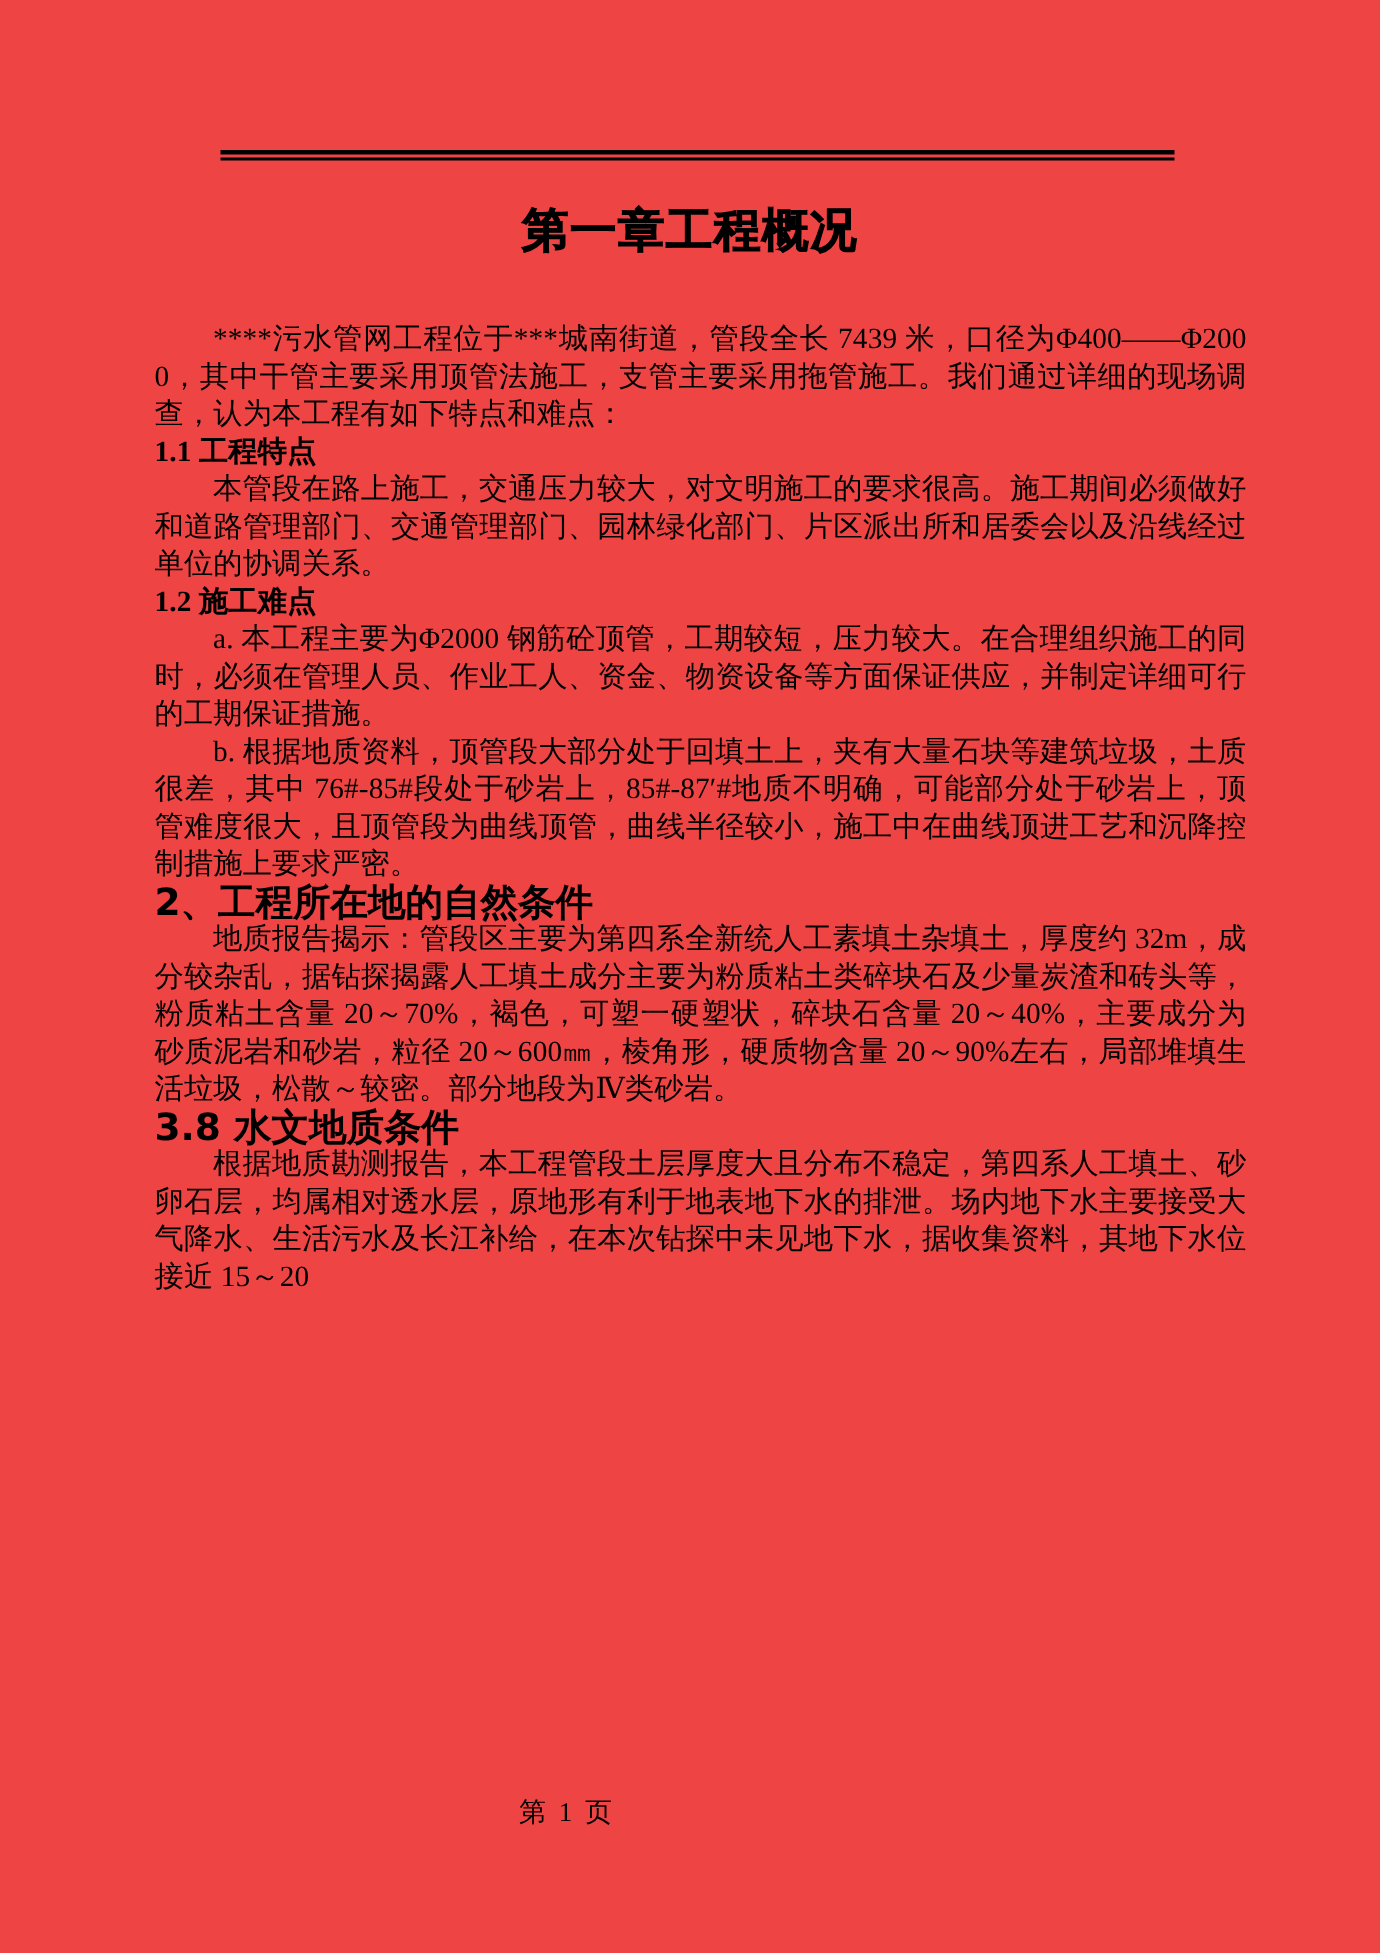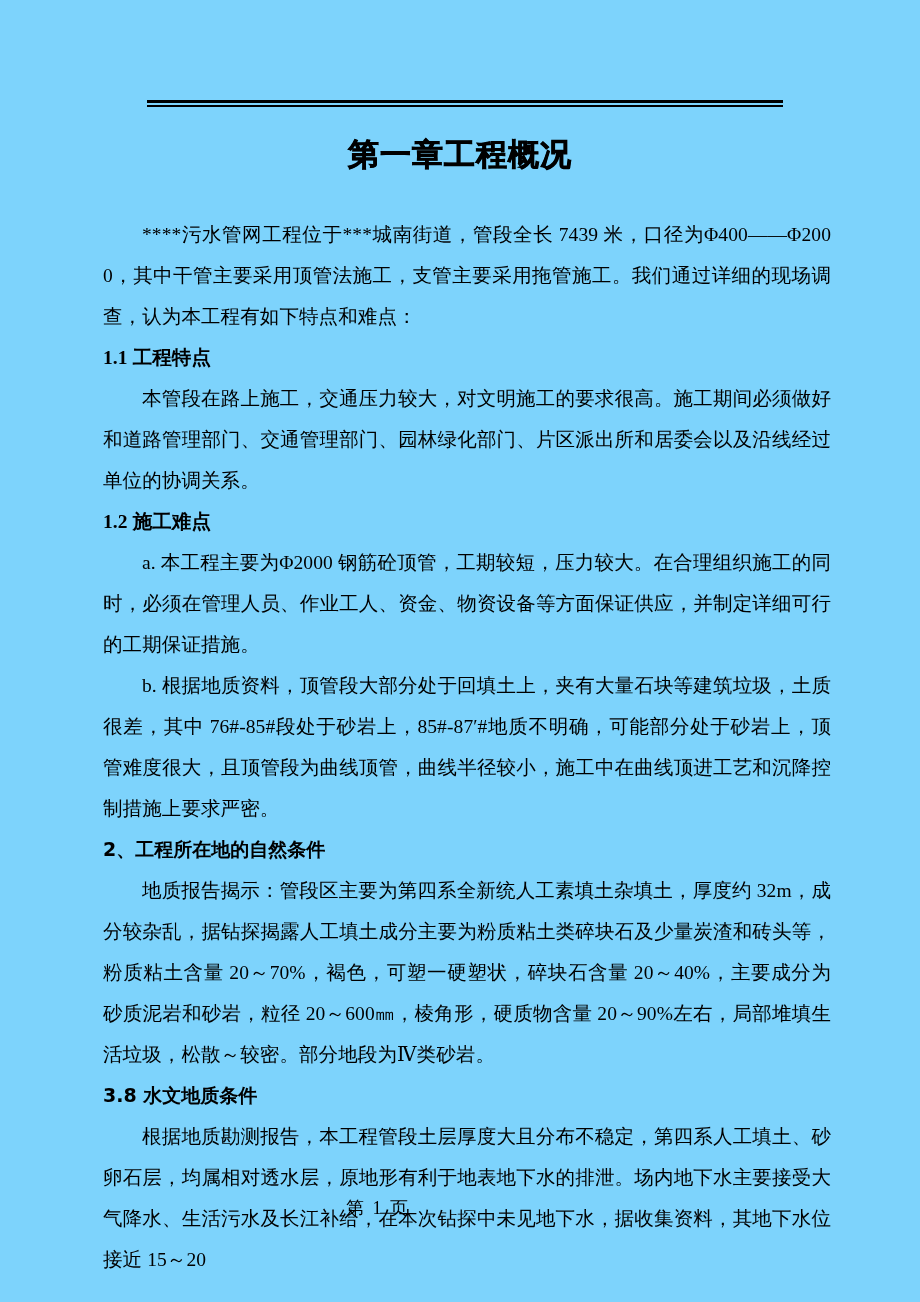--- a/index.html
+++ b/index.html
@@ -15,21 +15,21 @@
     font-family: "Liberation Serif", "DejaVu Serif", serif;
     color: #000000;
     overflow: hidden;
   }
 
   .page {
     position: absolute;
     inset: 0;
     width: 920px;
     height: 1302px;
-    background: #7dd3fc;
+    background: #ef4444;
   }
 
   
   .header-rule {
     position: absolute;
     left: 147px;
     top: 100px;
     width: 636px;
     height: 7px;
   }
@@ -66,39 +66,39 @@
   
   .body-block {
     position: absolute;
     left: 103px;
     top: 214px;
     width: 728px;
   }
 
   .para {
     font-size: 19.5px;
-    line-height: 41px;
+    line-height: 25px;
     text-align: justify;
     text-justify: inter-character;
     text-align-last: left;
     margin: 0;
     letter-spacing: 0.1px;
     word-break: break-all;
   }
   .para.indent {
     text-indent: 2em;
   }
   .para.heading-num {
     text-indent: 0;
     font-weight: bold;
   }
   .para.bold {
     font-weight: 700;
     font-family: "DejaVu Sans", "Liberation Sans", sans-serif;
-    font-size: 19px;
+    font-size: 25px;
     letter-spacing: 0;
   }
 
   
   .footer {
     position: absolute;
     left: 0;
     top: 1196px;
     width: 756px;
     text-align: center;

